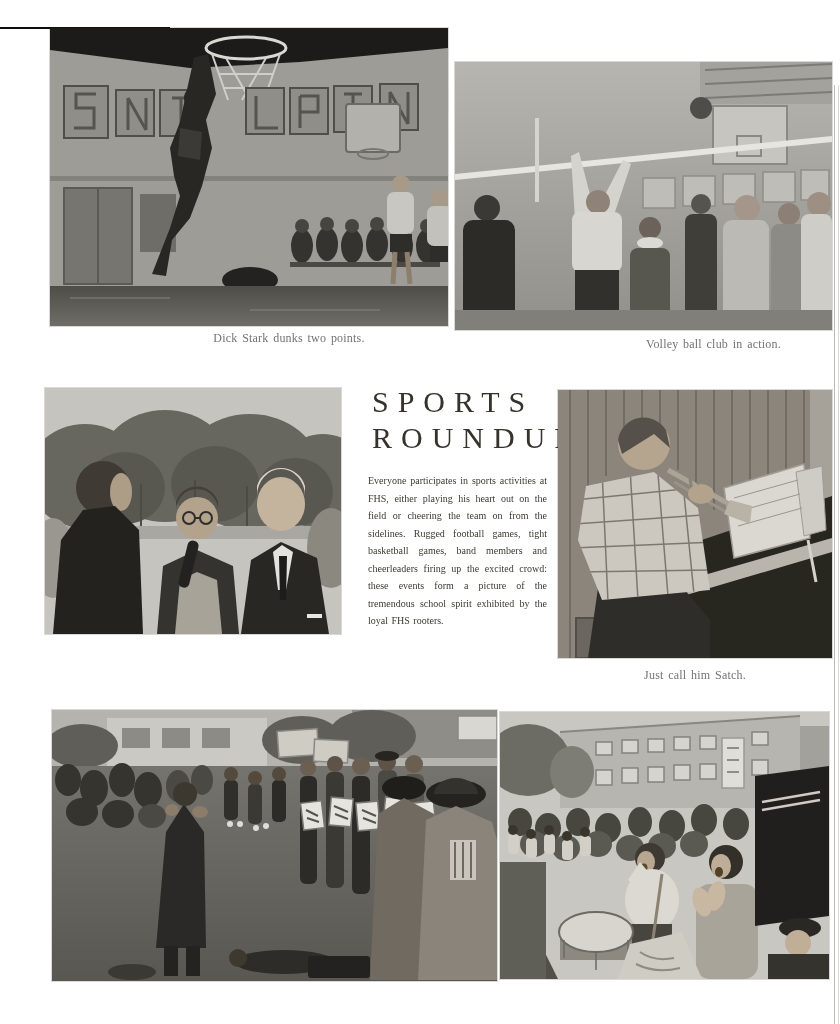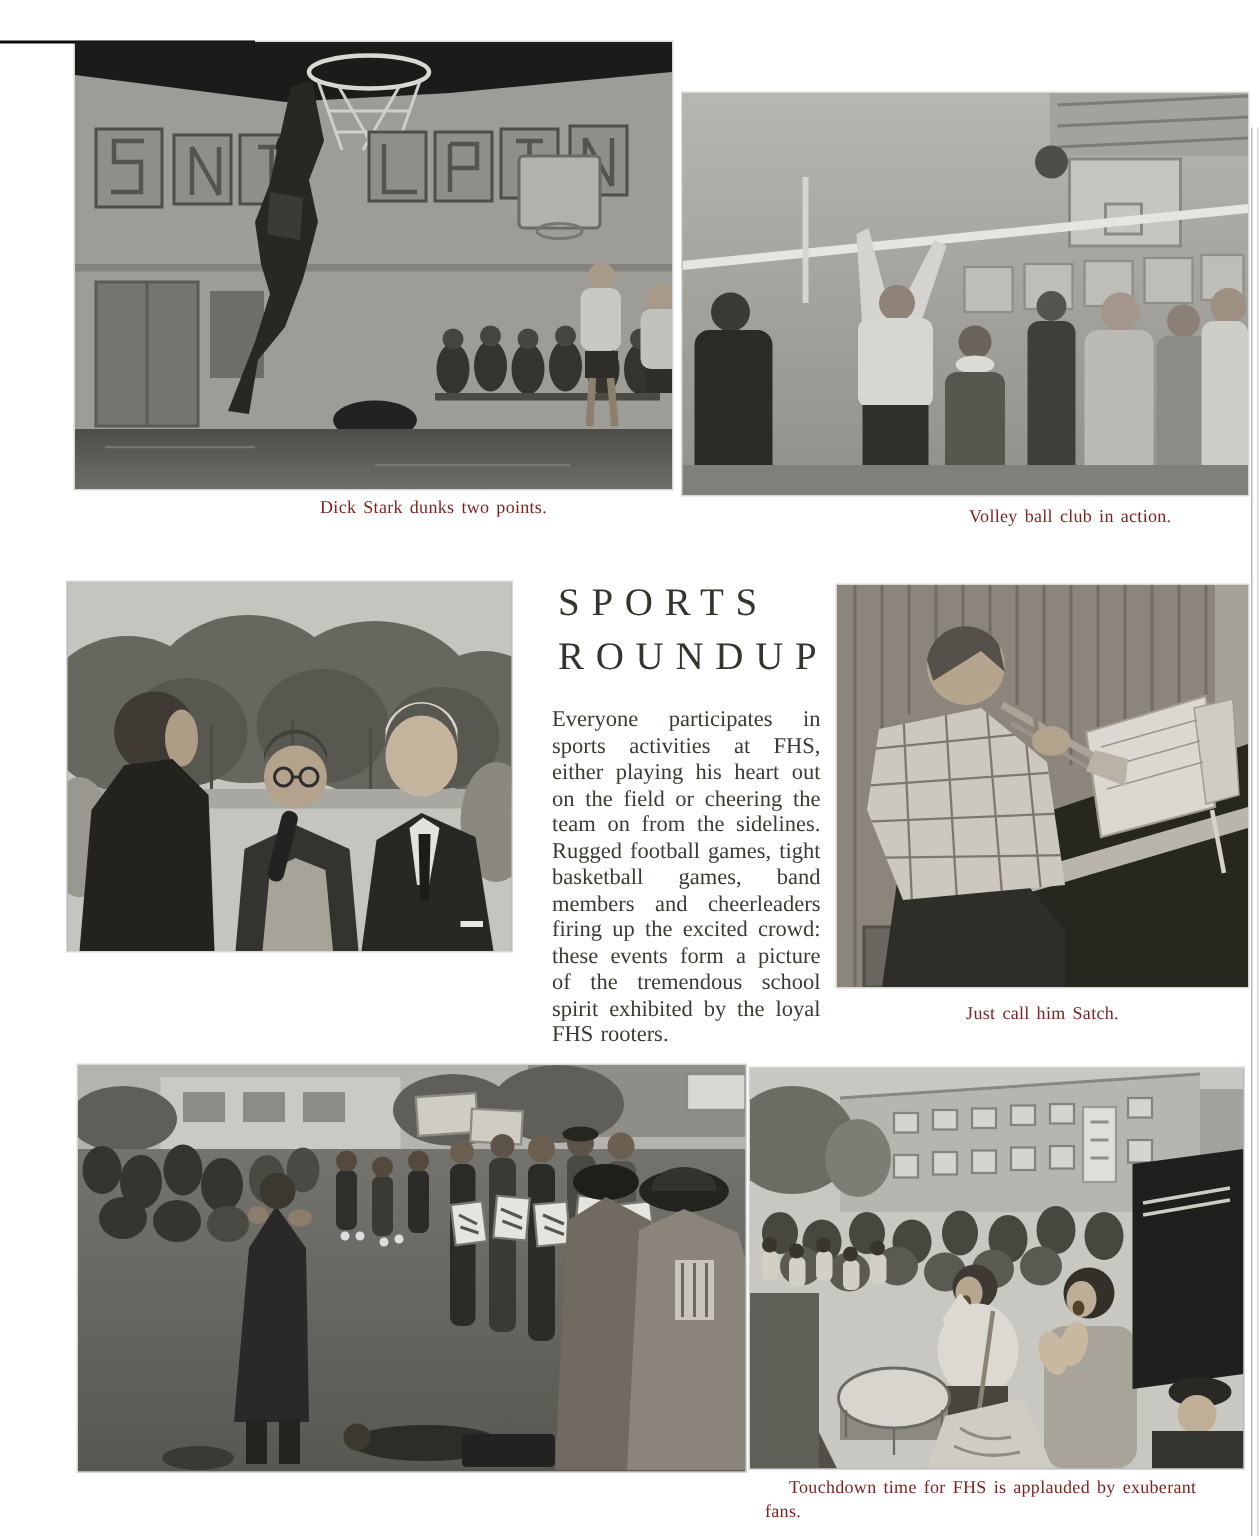--- a/index.html
+++ b/index.html
@@ -3,31 +3,31 @@
 <meta charset="utf-8">
 <style>
   html,body{margin:0;padding:0;background:#ffffff;}
   .page{
     position:relative;width:840px;height:1024px;background:#ffffff;
     font-family:"Liberation Serif","DejaVu Serif",serif;color:#403d36;overflow:hidden;
   }
   .photo{position:absolute;overflow:hidden;box-shadow:0 0 0 1px rgba(40,38,34,.18);background:#9b9a95;}
   .photo svg{display:block;width:100%;height:100%;}
   .caption{
-    position:absolute;font-size:12px;line-height:15.5px;color:#7f1d1d;
+    position:absolute;font-size:12px;line-height:15.5px;color:#737373;
     letter-spacing:.2px;word-spacing:1.5px;
   }
   .caption.centered{text-align:center;}
   .title-block{
     position:absolute;left:372px;top:384px;
-    font-size:26px;line-height:36px;letter-spacing:.3em;color:#36332c;
+    font-size:30px;line-height:36px;letter-spacing:.3em;color:#36332c;
   }
   .intro{
     position:absolute;left:368px;top:472px;width:179px;
-    font-size:15px;line-height:17.5px;text-align:justify;color:#3c3931;
+    font-size:10px;line-height:17.5px;text-align:justify;color:#3c3931;
     word-spacing:1px;margin:0;
   }
   .scan-line{position:absolute;left:0;top:27px;width:170px;height:2px;background:#0d0d0b;}
   .edge-line{position:absolute;width:1px;background:#bdbbb5;}
   .edge-line.light{background:#dad8d2;}
 </style>
 </head>
 <body>
 
 <div class="page">
@@ -510,18 +510,17 @@
       <circle cx="298" cy="231" r="13" fill="#c0ae97"></circle>
       <rect x="268" y="242" width="61" height="25" fill="#35332e"></rect>
 
       <polygon points="130,232 182,220 202,267 118,267" fill="#cfccc4"></polygon>
       <g stroke="#8f8b82" stroke-width="2" fill="none">
           <path d="M140,240 q14,10 34,6"></path>
           <path d="M136,252 q20,10 44,4"></path>
         </g>
     </svg>
   </div>
-  <div class="caption" style="left:510px;top:984px;width:304px;text-indent:16px;">Touchdown time for FHS is applauded by exuberant fans.</div>
 
   <div class="edge-line" style="left:834px;top:85px;height:939px;"></div>
   <div class="edge-line light" style="left:838px;top:85px;height:939px;"></div>
 
 </div>
 
 </body></html>

